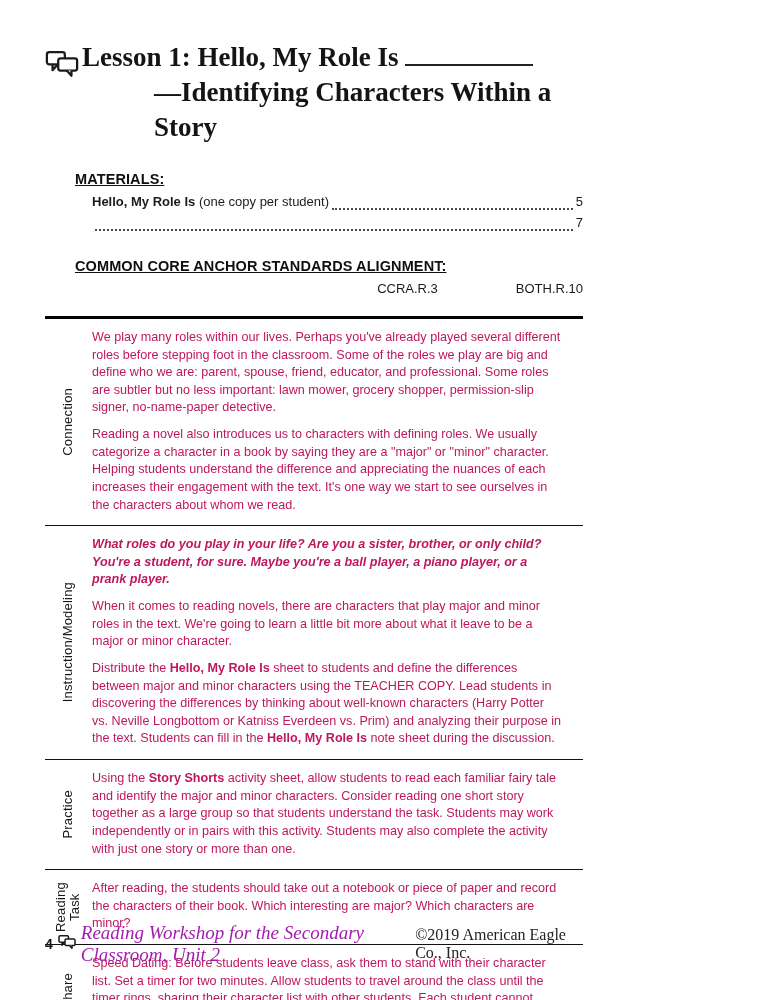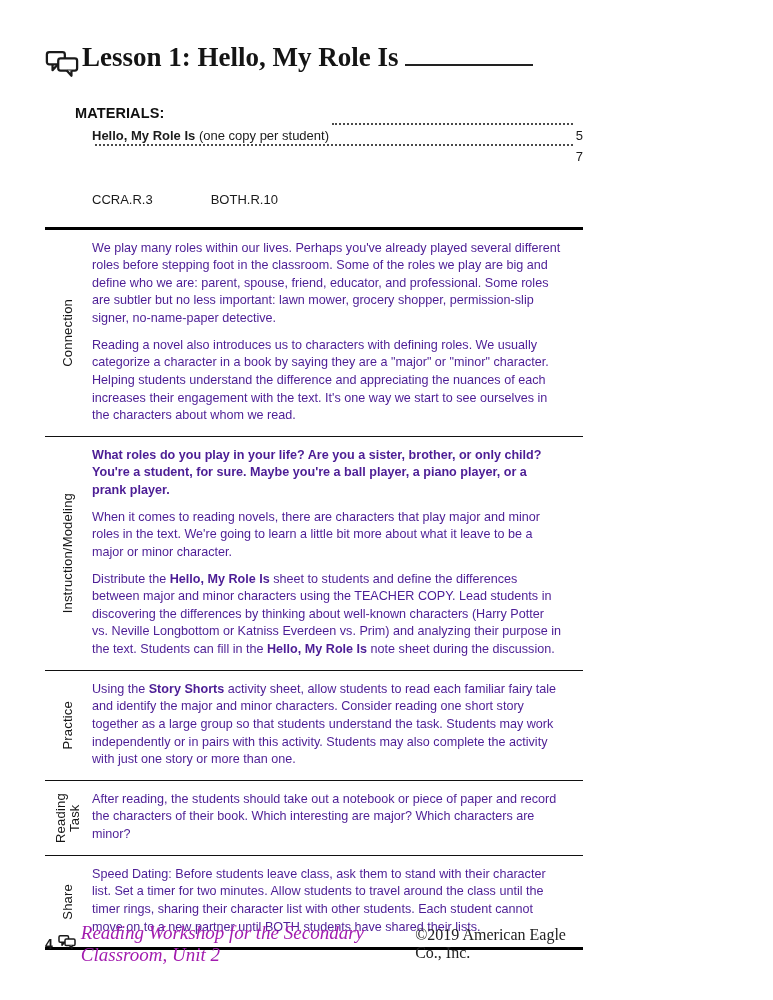--- a/index.html
+++ b/index.html
@@ -34,27 +34,27 @@
     display: inline-block;
     width: 128px; height: 2px;
     background: #222;
     margin-left: 6px;
     vertical-align: baseline;
   }
   .title-line2 { padding-left: 72px; }
 
   
   .materials { margin-top: 26px; padding-left: 30px; }
-  .block-heading { font-size: 14.5px; font-weight: bold; color: #101010; letter-spacing: 0.1px; }
+  .block-heading { font-size: 14.5px; font-weight: bold; color: #101010; letter-spacing: 0.1px; text-decoration: underline; }
   .mat-list { margin-top: 5px; padding-left: 17px; }
-  .mat-row { display: flex; align-items: flex-start; font-size: 13px; line-height: 1.6; }
+  .mat-row { display: flex; align-items: flex-end; font-size: 13px; line-height: 1.6; }
   .mat-bold { font-weight: bold; }
   .leader { flex: 1; border-bottom: 2px dotted #4a4a4a; margin: 0 3px; transform: translateY(-3px); }
   .standards { margin-top: 24px; padding-left: 30px; }
-  .codes { display: flex; gap: 58px; padding-left: 17px; margin-top: 7px; font-size: 13px; }
+  .codes { display: flex; gap: 78px; padding-left: 17px; margin-top: 7px; font-size: 13px; justify-content: flex-end; }
 
   
   .lesson-table {
     margin-top: 20px;
     border-top: 3.5px solid #000;
     border-bottom: 3.5px solid #000;
   }
   .row { display: flex; border-bottom: 1.5px solid #111; }
   .row:last-child { border-bottom: 0; }
   .label-col {
@@ -69,24 +69,24 @@
     letter-spacing: 0.2px;
     color: #161616;
     text-align: center;
   }
   .label-text.wrap { max-height: 58px; }
   .content-col { flex: 1; padding: 10px 22px 11px 0; }
   .content-col p {
     margin: 0 0 9px 0;
     font-size: 12.6px;
     line-height: 1.4;
-    color: #4c1d95;
+    color: #be185d;
   }
   .content-col p:last-child { margin-bottom: 0; }
-  p.bi { font-weight: bold; }
+  p.bi { font-weight: bold; font-style: italic; }
   .seg-b { font-weight: bold; }
 
   
   .footer {
     position: absolute;
     left: 45px; right: 48px; bottom: 34px;
     display: flex; justify-content: space-between; align-items: center;
   }
   .footer-left { display: flex; align-items: center; gap: 5px; }
   .page-num { font-weight: bold; font-size: 14px; }
@@ -104,39 +104,41 @@
         <g stroke="#1a1a1a" stroke-width="2.4" fill="none" stroke-linejoin="round">
           <rect x="2" y="2.5" width="19" height="13" rx="2.5"></rect>
           <path d="M8 15.5 v6 l5.5 -6"></path>
           <rect x="14" y="9" width="20" height="13" rx="2.5" fill="#ffffff"></rect>
           <path d="M28 22 v5.5 l-5 -5.5" fill="#ffffff"></path>
         </g>
       </svg>
     </span>
     <h1 class="page-title">
       <div class="title-line1"><span>Lesson 1: Hello, My Role Is</span><span class="blank-line"></span></div>
+      <div class="title-line2">—Identifying Characters Within a Story</div>
     </h1>
   </div>
 
   <div class="materials">
     <div class="block-heading">MATERIALS:</div>
     <div class="mat-list">
       <div class="mat-row">
         <span><span class="mat-bold">Hello, My Role Is</span><span> (one copy per student)</span></span>
         <span class="leader"></span>
         <span class="mat-page">5</span>
       </div>
       <div class="mat-row">
         <span class="leader"></span>
         <span class="mat-page">7</span>
       </div>
     </div>
   </div>
 
   <div class="standards">
+    <div class="block-heading">COMMON CORE ANCHOR STANDARDS ALIGNMENT:</div>
     <div class="codes">
       <span>CCRA.R.3</span>
       <span>BOTH.R.10</span>
     </div>
   </div>
 
   <div class="lesson-table">
 
     <section class="row">
       <div class="label-col">

